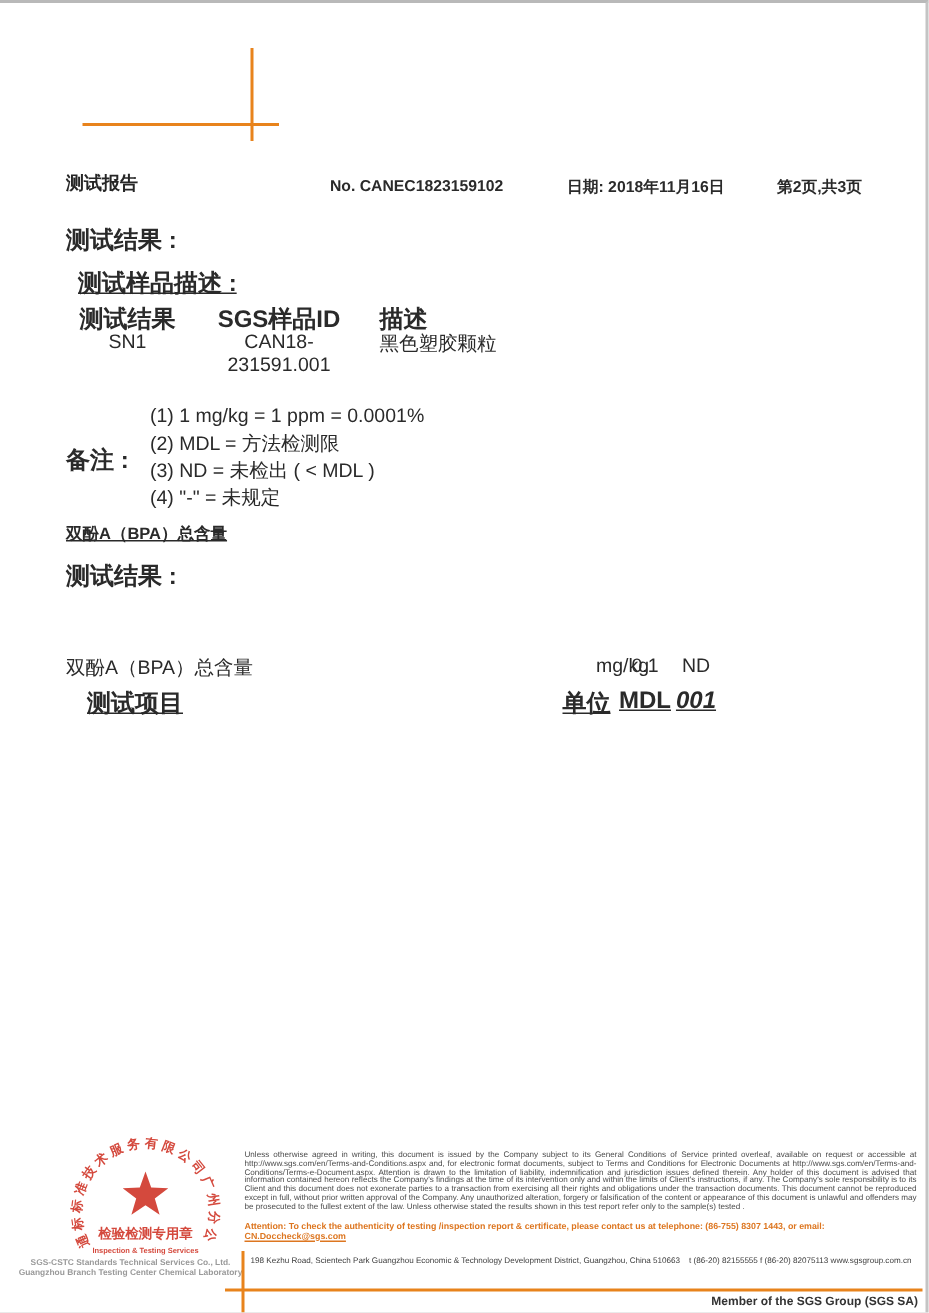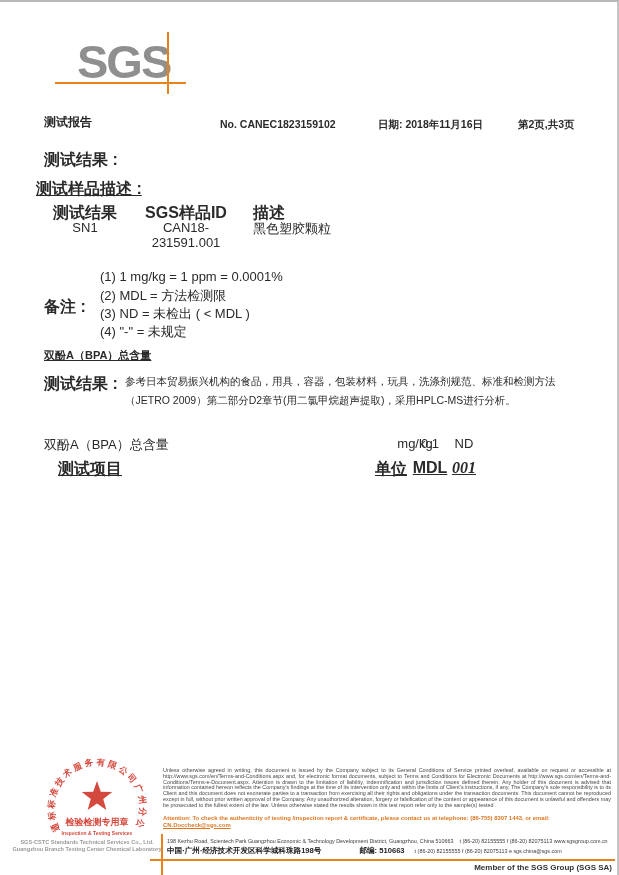--- a/index.html
+++ b/index.html
@@ -31,56 +31,54 @@
   .addr-cn{font-size:7.6px;color:#222;font-weight:600;white-space:nowrap;}
   .member{font-size:8px;color:#333;font-weight:600;}
   .company-gray{font-size:5.6px;line-height:7px;color:#9a9a9a;text-align:center;width:158px;font-weight:600;}
   .stamp{opacity:0.92;}
 </style>
 </head>
 <body>
 
 <div class="page">
 
-  <div class="abs sgs-logo" style="left:77px;top:36px;">SGS</div>
   <div class="abs rule-orange" style="left:55px;top:80px;width:131px;height:2px;"></div>
   <div class="abs rule-orange" style="left:167px;top:30px;width:2px;height:62px;"></div>
 
   <div class="abs doc-title" style="left:44px;top:112px;">测试报告</div>
   <div class="abs hdr-txt" style="left:220px;top:116px;">No. CANEC1823159102</div>
   <div class="abs hdr-txt" style="left:378px;top:116px;">日期: 2018年11月16日</div>
   <div class="abs hdr-txt" style="left:518px;top:116px;">第2页,共3页</div>
 
   <div class="abs lbl" style="left:44px;top:148px;">测试结果 :</div>
-  <div class="abs lbl lbl-u" style="left:36px;top:177px;">测试样品描述 :</div>
+  <div class="abs lbl lbl-u" style="left:52px;top:177px;">测试样品描述 :</div>
 
   <div>
     <div class="abs lbl cell-c" style="left:46px;top:201px;width:78px;">测试结果</div>
     <div class="abs lbl cell-c" style="left:133px;top:201px;width:106px;">SGS样品ID</div>
     <div class="abs lbl" style="left:253px;top:201px;">描述</div>
     <div class="abs body-txt cell-c" style="left:46px;top:218px;width:78px;">SN1</div>
     <div class="abs body-txt cell-c" style="left:133px;top:218px;width:106px;">CAN18-231591.001</div>
     <div class="abs body-txt" style="left:253px;top:218px;">黑色塑胶颗粒</div>
   </div>
 
   <div class="abs lbl" style="left:44px;top:247px;margin-top:48px;">备注 :</div>
   <div class="abs body-txt" style="left:100px;top:267px;">(1) 1 mg/kg = 1 ppm = 0.0001%</div>
   <div class="abs body-txt" style="left:100px;top:285px;">(2) MDL = 方法检测限</div>
   <div class="abs body-txt" style="left:100px;top:303px;">(3) ND = 未检出 ( &lt; MDL )</div>
   <div class="abs body-txt" style="left:100px;top:321px;">(4) "-" = 未规定</div>
 
   <div class="abs lbl lbl-u" style="left:44px;top:346px;font-size:11px;">双酚A（BPA）总含量</div>
   <div class="abs lbl" style="left:44px;top:372px;">测试结果 :</div>
-  <div class="abs method" style="left:125px;top:370px;">参考日本贸易振兴机构的食品，用具，容器，包装材料，玩具，洗涤剂规范、标准和检测方法（JETRO 2009）第二部分D2章节(用二氯甲烷超声提取)，采用HPLC-MS进行分析。</div>
 
   <div>
     <div class="abs lbl undl" style="left:58px;top:417px;">测试项目</div>
     <div class="abs lbl undl cell-c" style="left:371px;top:417px;width:40px;">单位</div>
     <div class="abs lbl undl cell-c" style="left:412px;top:417px;width:36px;">MDL</div>
-    <div class="abs lbl undl ital cell-c" style="left:446px;top:417px;width:36px;font-family:Liberation Serif, serif;">001</div>
+    <div class="abs lbl undl ital cell-c" style="left:446px;top:417px;width:36px;">001</div>
     <div class="abs body-txt" style="left:44px;top:434px;">双酚A（BPA）总含量</div>
     <div class="abs body-txt cell-c" style="left:371px;top:434px;width:40px;margin-left:24px;">mg/kg</div>
     <div class="abs body-txt cell-c" style="left:412px;top:434px;width:36px;">0.1</div>
     <div class="abs body-txt cell-c" style="left:446px;top:434px;width:36px;">ND</div>
   </div>
 
   <div class="abs legal" style="left:163px;top:766px;">Unless otherwise agreed in writing, this document is issued by the Company subject to its General Conditions of Service printed overleaf, available on request or accessible at http://www.sgs.com/en/Terms-and-Conditions.aspx and, for electronic format documents, subject to Terms and Conditions for Electronic Documents at http://www.sgs.com/en/Terms-and-Conditions/Terms-e-Document.aspx. Attention is drawn to the limitation of liability, indemnification and jurisdiction issues defined therein. Any holder of this document is advised that information contained hereon reflects the Company's findings at the time of its intervention only and within the limits of Client's instructions, if any. The Company's sole responsibility is to its Client and this document does not exonerate parties to a transaction from exercising all their rights and obligations under the transaction documents. This document cannot be reproduced except in full, without prior written approval of the Company. Any unauthorized alteration, forgery or falsification of the content or appearance of this document is unlawful and offenders may be prosecuted to the fullest extent of the law. Unless otherwise stated the results shown in this test report refer only to the sample(s) tested .</div>
   <div class="abs attention" style="left:163px;top:813px;">
     <span>Attention: To check the authenticity of testing /inspection report &amp; certificate, please contact us at telephone: (86-755) 8307 1443, or email: </span><span class="undl">CN.Doccheck@sgs.com</span>
   </div>
@@ -102,21 +100,16 @@
     <text x="59" y="81" text-anchor="middle" font-size="5" font-weight="bold" fill="#d13a2d">Inspection &amp; Testing Services</text>
   </svg>
 
   <div class="abs rule-orange" style="left:161px;top:832px;width:1.5px;height:42px;"></div>
   <div class="abs rule-orange" style="left:150px;top:857px;width:465px;height:1.5px;"></div>
 
   <div class="abs" style="left:167px;top:836px;width:446px;display:flex;gap:6px;align-items:baseline;">
     <span class="addr-sm">198 Kezhu Road, Scientech Park Guangzhou Economic &amp; Technology Development District, Guangzhou, China 510663</span>
     <span class="addr-sm">t (86-20) 82155555   f (86-20) 82075113   www.sgsgroup.com.cn</span>
   </div>
-  <div class="abs" style="left:167px;top:844px;width:446px;display:flex;gap:10px;align-items:baseline;">
-    <span class="addr-cn">中国·广州·经济技术开发区科学城科珠路198号</span>
-    <span class="addr-cn" style="margin-left:28px;">邮编: 510663</span>
-    <span class="addr-sm">t (86-20) 82155555   f (86-20) 82075113   e sgs.china@sgs.com</span>
-  </div>
 
   <div class="abs member" style="left:420px;top:861px;width:192px;text-align:right;">Member of the SGS Group (SGS SA)</div>
 
 </div>
 
 </body></html>

